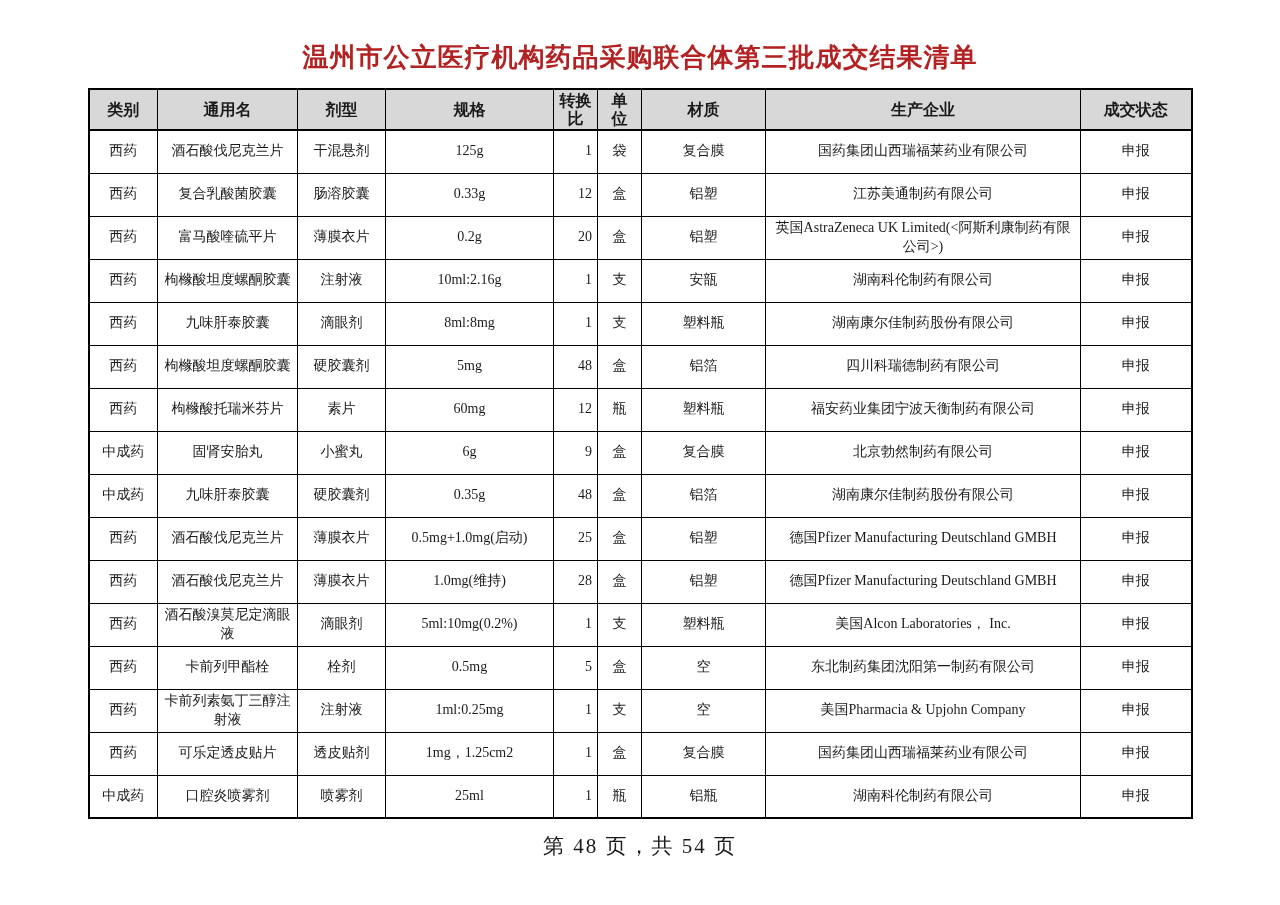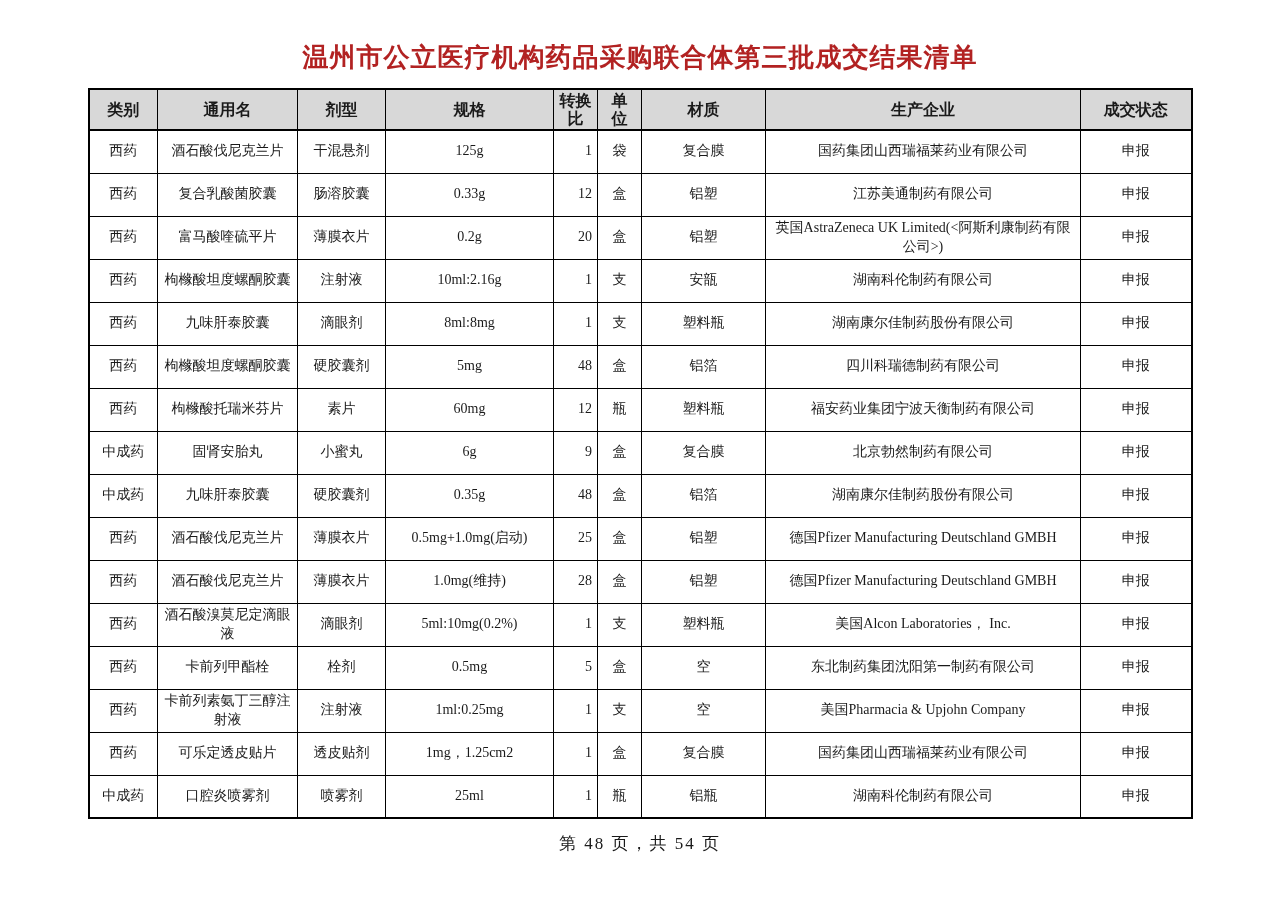--- a/index.html
+++ b/index.html
@@ -63,21 +63,21 @@
     height: 43px;
     background: #ffffff;
   }
   
   table.results tbody td.col-4 {
     text-align: right;
     padding-right: 5px;
   }
   .page-footer {
     text-align: center;
-    font-size: 17px;
+    font-size: 21px;
     margin-top: 6px;
     letter-spacing: 2px;
   }
 </style>
 </head>
 <body>
 
 <div class="page">
 
   <h1 class="doc-title">温州市公立医疗机构药品采购联合体第三批成交结果清单</h1>

